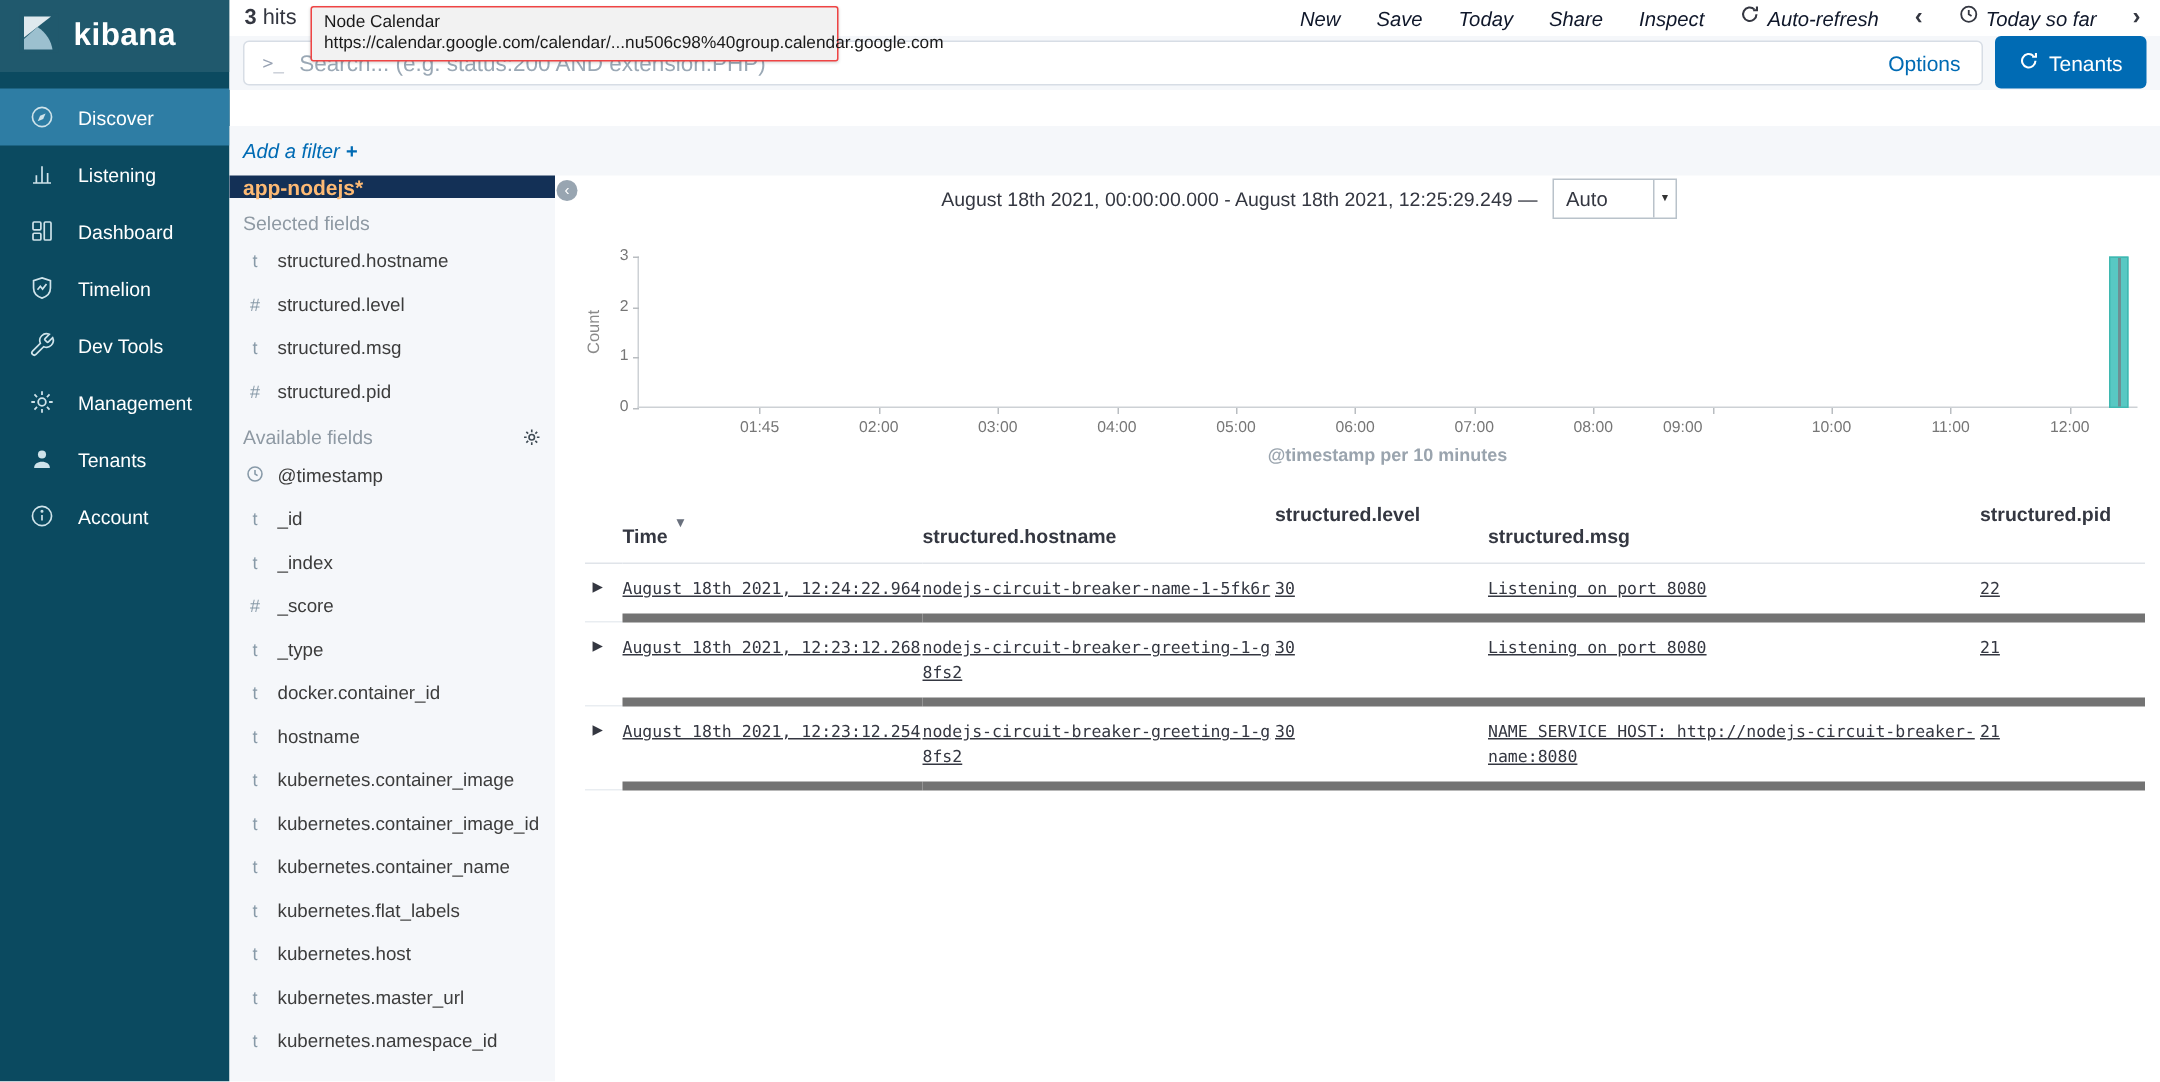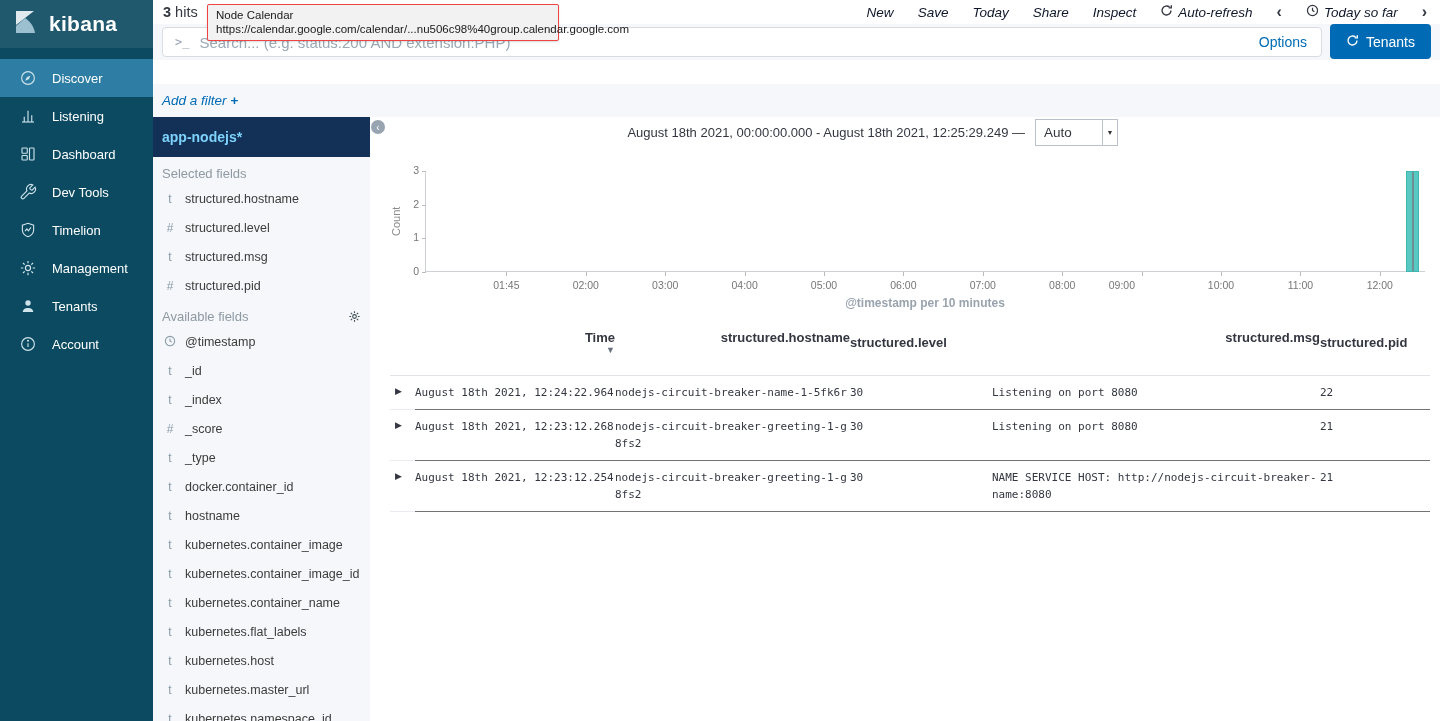--- a/index.html
+++ b/index.html
@@ -52,21 +52,21 @@
   .tooltip-url { font-size:11.5px; color:#1a1a1a; line-height:14px; }
 
   
   .filterband { position:absolute; left:153px; right:0; top:84px; height:33px; background:#f5f7fa;
                 display:flex; align-items:center;font-style:italic; }
   .add-filter { margin-left:9px; font-size:13.5px; color:#006bb4; cursor:pointer; }
   .add-filter .plus { font-weight:bold; }
 
   
   .fields-panel { position:absolute; left:153px; top:117px; width:217px; bottom:0; background:#f5f7fa; }
-  .index-header { height:40px; background:#133056; color:#7dd3fc; font-weight:bold; font-size:14px;
+  .index-header { height:15px; background:#133056; color:#fdba74; font-weight:bold; font-size:14px;
                   display:flex; align-items:center; padding-left:9px; cursor:pointer;text-align:right; }
   .section-head { display:flex; align-items:center; padding:9px 9px 3px 9px; font-size:13px; color:#8e99a3; }
   .section-head .gear { margin-left:auto; color:#3f4b54; width:13px; height:13px; cursor:pointer; }
   .section-head .gear svg { width:13px; height:13px; }
   .field-row { height:29px; display:flex; align-items:center; padding-left:10px; gap:8px; cursor:pointer; }
   .field-type { width:14px; text-align:center; font-size:12px; color:#889aa8;
                 font-family:"Liberation Sans",sans-serif; flex:none; }
   .field-type svg { width:12px; height:12px; vertical-align:-1px; }
   .field-name { font-size:12.5px; color:#3c3c3c; white-space:nowrap; }
 
@@ -93,29 +93,29 @@
   .xtick-mark  { position:absolute; width:1px; height:4px; background:#b9bdc1; top:101px; }
   .bar { position:absolute; background:#58c8c3; border:1px solid #3fb8b1; cursor:pointer; }
   .bar-divider { position:absolute; left:5px; top:0; bottom:0; width:2px; background:#6e8f93; }
   .xaxis-title { position:absolute; left:425px; top:296px; width:1000px; text-align:center;
                  font-size:12px; font-weight:bold; color:#9aa4ae; }
 
   
   .doc-table { position:absolute; left:390px; top:330px; width:1040px; display:grid;
                grid-template-columns:25px 200px 235px 142px 328px 1fr; }
   .th { font-size:13px; font-weight:bold; color:#343741; cursor:pointer; }
-  .th-low  { align-self:end; padding-bottom:10px;flex-direction:column; }
+  .th-low  { align-self:end; padding-bottom:10px; }
   .th-high { align-self:start; padding-top:5px; }
   .th-caret-col { border-bottom:1px solid #e0e4e9; }
   .th, .hdr-cell { border-bottom:1px solid #e0e4e9; height:46px; display:flex; }
   .th.th-low { align-items:flex-end; }
   .th.th-high { align-items:flex-start; }
   .sort-caret { font-size:9px; color:#69707d; margin-left:4px; align-self:flex-end; padding-bottom:12px; }
   .td { font-family:"DejaVu Sans Mono","Liberation Mono",monospace; font-size:11px; line-height:17px;
-        color:#343741; padding:8px 0; border-bottom:1px solid #737373; word-break:break-all; }
+        color:#343741; padding:8px 0; border-bottom:6px solid #737373; word-break:break-all;text-decoration:underline; }
   .td-caret { font-size:9px; color:#343741; padding:10px 0 0 5px; border-bottom:1px solid #e9edf1;
               cursor:pointer; }
   .td-nowrap { white-space:nowrap; word-break:normal; }
 </style>
 </head>
 <body>
 
 <div class="app">
 
   <aside class="leftnav">
@@ -154,33 +154,33 @@
               <rect x="4" y="4" width="7" height="7" rx="1"></rect>
               <rect x="4" y="14" width="7" height="6" rx="1"></rect>
               <rect x="14" y="4" width="6" height="16" rx="1"></rect>
             </svg>
           </span>
                  <span class="nav-label">Dashboard</span>
         </div>
         <div class="nav-item">
           <span class="nav-icon">
             <svg viewBox="0 0 24 24" fill="none" stroke="currentColor" stroke-width="1.5">
-              <path d="M14.7 6.3a1 1 0 0 0 0 1.4l1.6 1.6a1 1 0 0 0 1.4 0l3.77-3.77a6 6 0 0 1-7.94 7.94l-6.91 6.91a2.12 2.12 0 0 1-3-3l6.91-6.91a6 6 0 0 1 7.94-7.94l-3.76 3.76z"></path>
-            </svg>
-          </span>
-                 <span class="nav-label">Dev Tools</span>
-        </div>
-        <div class="nav-item">
-          <span class="nav-icon">
-            <svg viewBox="0 0 24 24" fill="none" stroke="currentColor" stroke-width="1.5">
               <path d="M12 3l7.5 2.5V12c0 4.5-3 7.5-7.5 9-4.5-1.5-7.5-4.5-7.5-9V5.5z"></path>
               <path d="M8 13.5l2.5-3 2 2.5 3.5-4.5"></path>
             </svg>
           </span>
                  <span class="nav-label">Timelion</span>
+        </div>
+        <div class="nav-item">
+          <span class="nav-icon">
+            <svg viewBox="0 0 24 24" fill="none" stroke="currentColor" stroke-width="1.5">
+              <path d="M14.7 6.3a1 1 0 0 0 0 1.4l1.6 1.6a1 1 0 0 0 1.4 0l3.77-3.77a6 6 0 0 1-7.94 7.94l-6.91 6.91a2.12 2.12 0 0 1-3-3l6.91-6.91a6 6 0 0 1 7.94-7.94l-3.76 3.76z"></path>
+            </svg>
+          </span>
+                 <span class="nav-label">Dev Tools</span>
         </div>
         <div class="nav-item">
           <span class="nav-icon">
             <svg viewBox="0 0 24 24" fill="none" stroke="currentColor" stroke-width="1.6">
               <circle cx="12" cy="12" r="3.4"></circle>
               <path d="M12 2.5v3.2M12 18.3v3.2M2.5 12h3.2M18.3 12h3.2M5.3 5.3l2.3 2.3M16.4 16.4l2.3 2.3M18.7 5.3l-2.3 2.3M7.6 16.4l-2.3 2.3"></path>
             </svg>
           </span>
                  <span class="nav-label">Management</span>
         </div>

